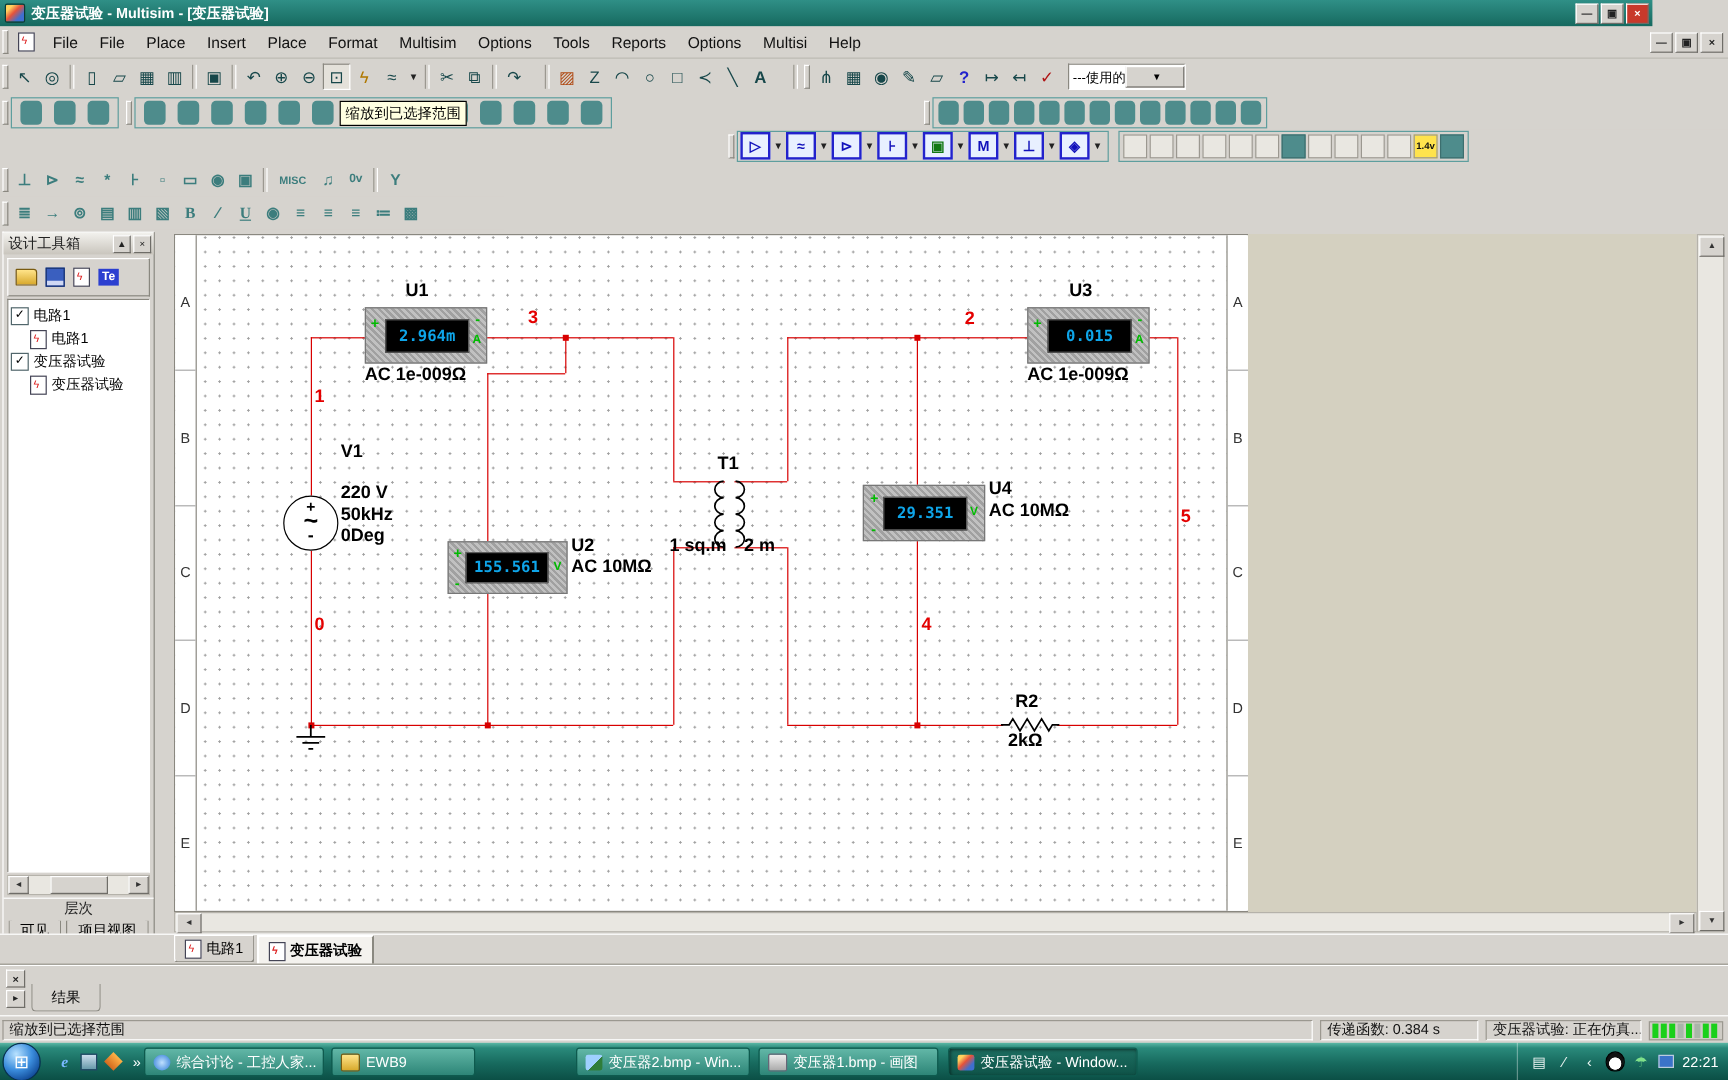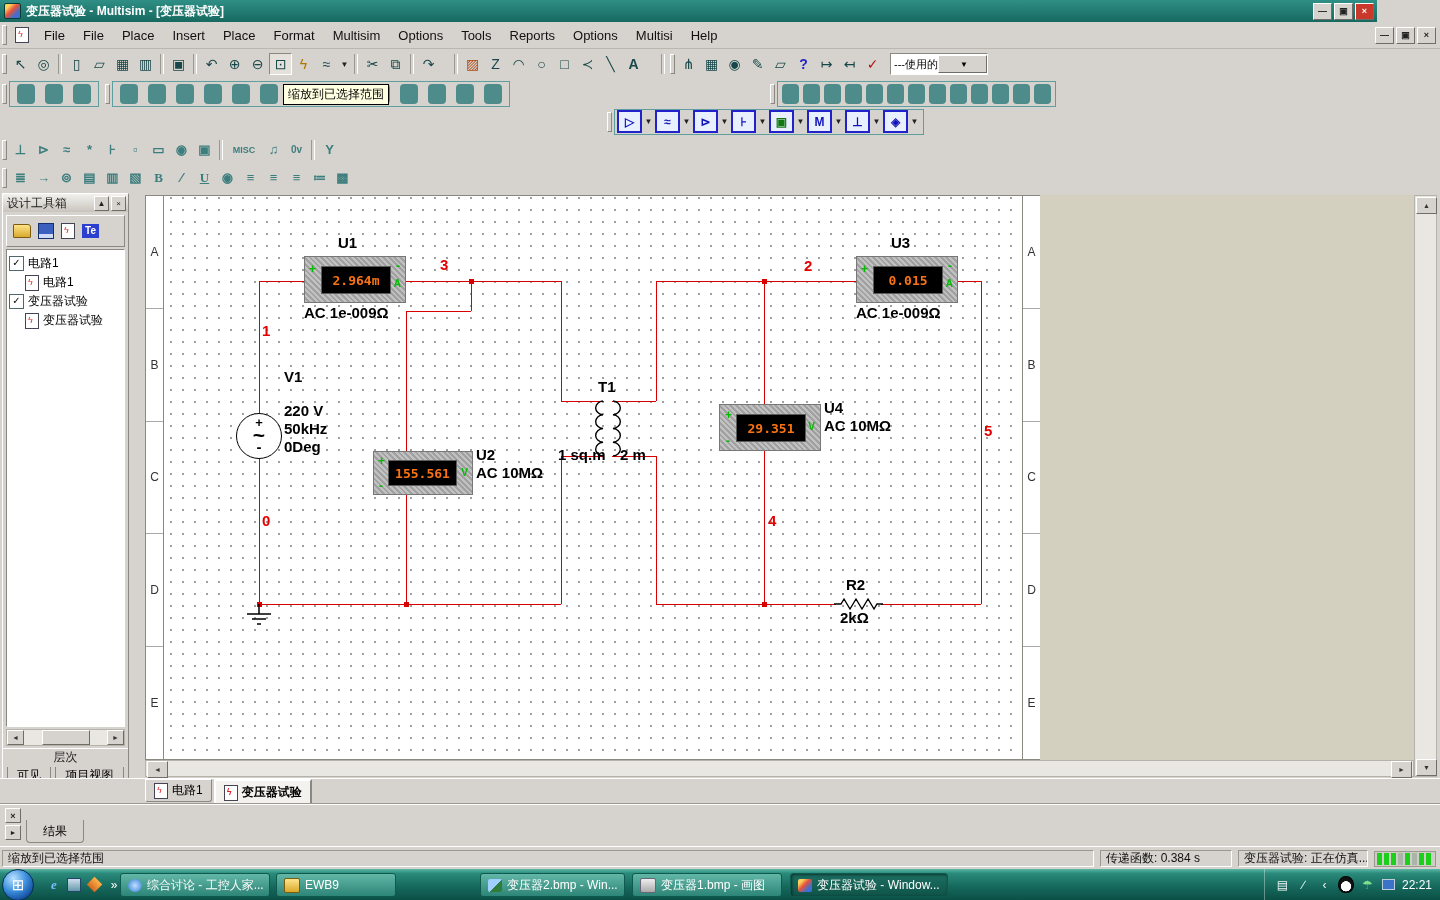--- a/index.html
+++ b/index.html
@@ -55,21 +55,21 @@
   .vscroll{left:1414px;top:195px;width:23px;height:582px;background:#e9e7e1;border:1px solid #b5b2aa;box-sizing:border-box}
   .hscroll{left:145px;top:760px;width:1269px;height:17px;background:#e9e7e1;border:1px solid #b5b2aa;box-sizing:border-box}
   .sbtn2{position:absolute;width:19px;height:15px;background:#d6d3ce;border:1px solid;border-color:#fff #6f6d68 #6f6d68 #fff;font-size:7px;display:flex;align-items:center;justify-content:center;color:#333}
   
   .wh{position:absolute;height:1px;background:#d80000}
   .wv{position:absolute;width:1px;background:#d80000}
   .jdot{position:absolute;width:5px;height:5px;background:#d80000}
   .netlbl{position:absolute;color:#e40000;font-weight:bold;font-size:15px}
   .clbl{position:absolute;color:#000;font-size:15px;font-weight:600;white-space:nowrap}
   .meter{position:absolute;border:1px solid #777;background:#a9a9a9;background-image:repeating-linear-gradient(45deg,rgba(255,255,255,.28) 0 2px,rgba(0,0,0,.05) 2px 4px)}
-  .mdisp{position:absolute;background:#000;border:1px solid #5c5c5c;color:#f97316;font-family:"DejaVu Sans Mono",monospace;font-weight:bold;font-size:13px;display:flex;align-items:center;justify-content:center}
+  .mdisp{position:absolute;background:#000;border:1px solid #5c5c5c;color:#0ea5e9;font-family:"DejaVu Sans Mono",monospace;font-weight:bold;font-size:13px;display:flex;align-items:center;justify-content:center}
   .pm{position:absolute;color:#00bb00;font-weight:bold;font-size:12px;line-height:10px}
   .vsrc{position:absolute;width:44px;height:44px;border:1.5px solid #000;border-radius:50%;background:#fff;text-align:center;font-weight:bold;color:#000}
   
   .sheettabs{left:0;top:778px;width:1440px;height:25px;background:#d6d3ce;border-top:1px solid #fff;display:flex;align-items:flex-start;padding-left:145px;box-sizing:border-box}
   .stab{height:21px;display:flex;align-items:center;gap:4px;font-size:12px;padding:0 8px;border:1px solid #8a8880;border-top-color:#fff;border-left-color:#fff;border-radius:0 0 3px 3px;background:#d6d3ce;margin-right:2px}
   .stab.active{background:#f4f2ee;font-weight:bold;border-width:2px;height:23px}
   .results{left:0;top:803px;width:1440px;height:43px;background:#d6d3ce;border-top:1px solid #9b9890;box-shadow:inset 0 1px 0 #fff}
   .rtab{position:absolute;left:26px;top:16px;width:56px;height:22px;border:1px solid #8a8880;border-top:none;border-radius:0 0 4px 4px;background:#d6d3ce;font-size:12px;display:flex;align-items:center;justify-content:center}
   .statusbar{left:0;top:846px;width:1440px;height:23px;background:#d6d3ce;border-top:1px solid #fff;font-size:12px;color:#111}
   .scell{position:absolute;top:3px;height:17px;border:1px solid;border-color:#9b9890 #fff #fff #9b9890;display:flex;align-items:center;padding:0 5px;box-sizing:border-box;white-space:nowrap;overflow:hidden}
@@ -234,20 +234,35 @@
       <span class="instbtn" style="color:#117711">▣</span>
         <span class="instdrop">▼</span>
       <span class="instbtn">M</span>
         <span class="instdrop">▼</span>
       <span class="instbtn">⊥</span>
         <span class="instdrop">▼</span>
       <span class="instbtn">◈</span>
         <span class="instdrop">▼</span>
     </span>
     <span style="width:8px"></span>
+    <span class="tframe">
+      <span class="inst2"></span>
+        <span class="inst2"></span>
+        <span class="inst2"></span>
+        <span class="inst2"></span>
+        <span class="inst2"></span>
+        <span class="inst2"></span>
+        <span class="inst2 solid"></span>
+        <span class="inst2"></span>
+        <span class="inst2"></span>
+        <span class="inst2"></span>
+        <span class="inst2"></span>
+        <span class="inst2 badge">1.4v</span>
+        <span class="inst2 solid"></span>
+    </span>
   </div>
 
   <div class="abs tbrow" style="left:0;top:136px;width:420px;height:27px">
     <span class="grip"></span>
     <span class="fambtn">⊥</span>
     <span class="fambtn">⊳</span>
     <span class="fambtn">≈</span>
     <span class="fambtn">*</span>
     <span class="fambtn">⊦</span>
     <span class="fambtn">▫</span>

